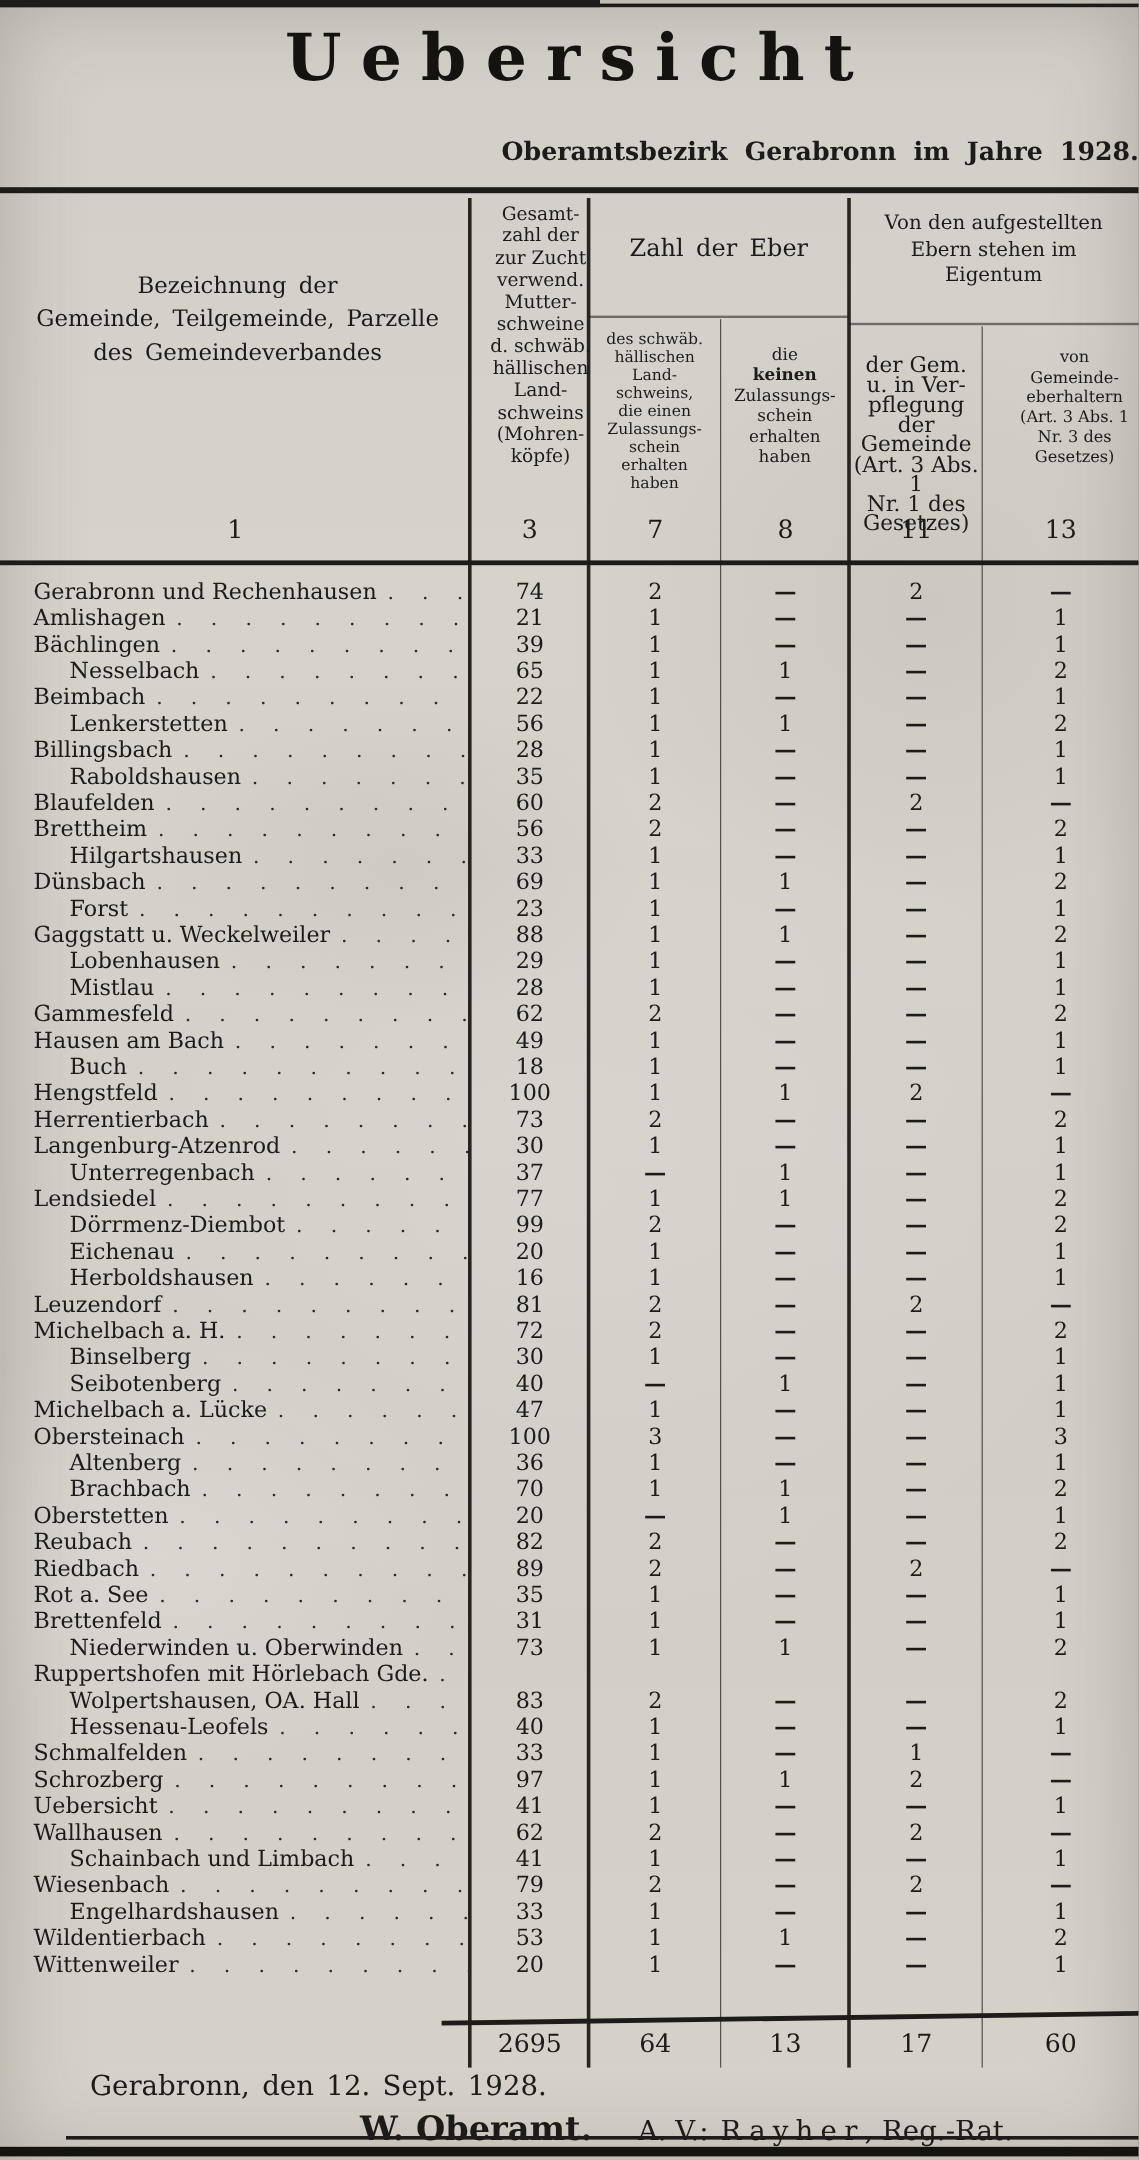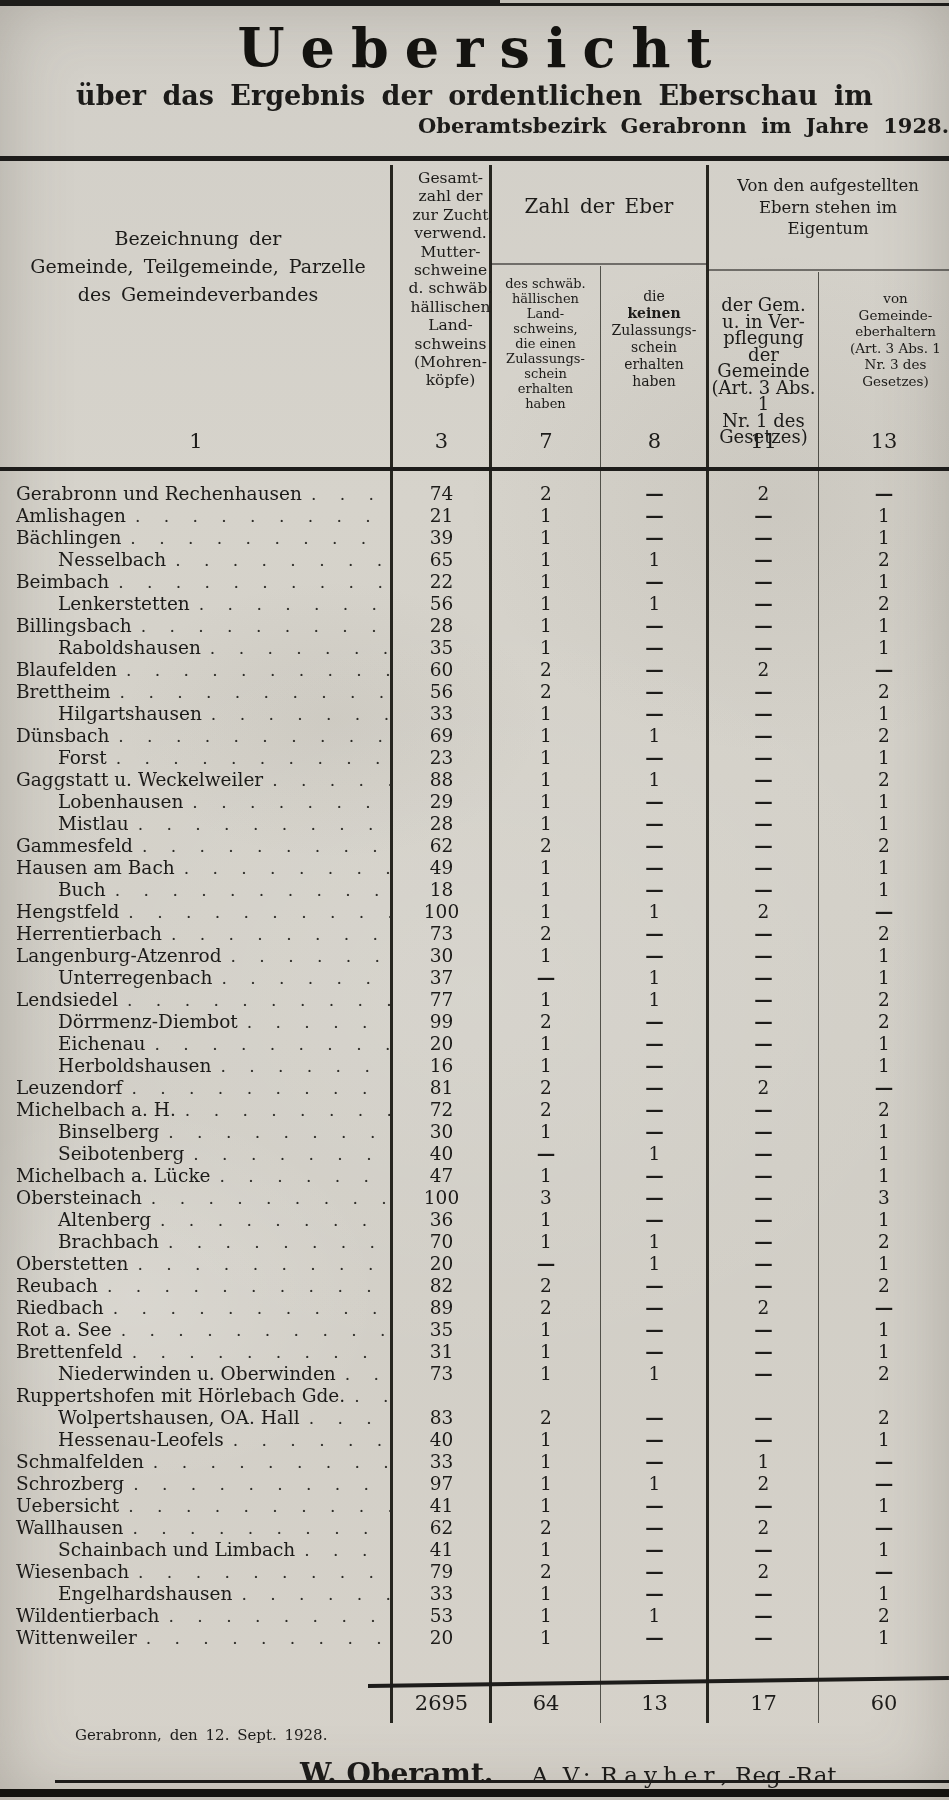--- a/index.html
+++ b/index.html
@@ -37,47 +37,46 @@
   .h-col11{left:709px;top:297px;width:109px;font-size:18px;line-height:16.5px;}
   .h-col13{left:820px;top:290px;width:127px;font-size:13.5px;line-height:16.5px;padding-left:12px;}
 
   .colnums{left:0;top:429px;width:949px;display:flex;font-size:21px;}
   .colnums span{display:block;text-align:center;}
   .w-name{width:392px;} .w-c3{width:99px;} .w-c7{width:110px;}
   .w-c8{width:107px;} .w-c11{width:111px;} .w-c13{width:130px;}
 
   .rows{left:0;top:482px;width:949px;}
   .row{display:flex;height:22px;align-items:center;font-size:18.5px;}
-  .row .name{width:392px;box-sizing:border-box;padding-left:16px;display:flex;
+  .row .name{width:392px;box-sizing:border-box;padding-left:28px;display:flex;
     align-items:baseline;overflow:hidden;white-space:nowrap;}
   .row.indent .name{padding-left:58px;}
   .row .leader{flex:1;overflow:hidden;white-space:nowrap;letter-spacing:9px;
     margin-left:9px;font-size:17px;color:#2b2a26;}
   .cell{text-align:center;font-size:18.5px;}
   .cell.dash{font-weight:bold;}
   .c3{width:99px;} .c7{width:110px;} .c8{width:107px;} .c11{width:111px;} .c13{width:130px;}
 
   .totals{left:0;top:1691px;width:949px;display:flex;font-size:21px;}
   .totals span{display:block;text-align:center;}
 
-  .date{left:75px;top:1726px;font-size:15px;word-spacing:3px;}
+  .date{left:75px;top:1726px;font-size:23px;word-spacing:3px;}
   .sig{left:300px;top:1757px;font-size:23px;display:flex;align-items:baseline;}
   .sig .b{font-weight:bold;font-size:28px;margin-right:38px;}
   .sig .nm{letter-spacing:6px;margin-left:10px;}
 </style>
 </head>
 <body>
 
 <div class="page">
 
   <div class="hr" style="left:0;top:3px;width:949px;height:3px;"></div>
   <div class="hr" style="left:0;top:0;width:500px;height:6px;"></div>
 
   <div class="abs title">Uebersicht</div>
-  <div class="abs sub1">über das Ergebnis der ordentlichen Eberschau im</div>
   <div class="abs sub2">Oberamtsbezirk Gerabronn im Jahre 1928.</div>
 
   <div class="hr" style="left:0;top:156px;width:949px;height:5px;"></div>
 
   <div class="vr thick" style="left:390px;top:165px;height:1558px;"></div>
   <div class="vr thick" style="left:489px;top:165px;height:1558px;"></div>
   <div class="vr thin" style="left:600px;top:266px;height:1457px;"></div>
   <div class="vr thick" style="left:706px;top:165px;height:1558px;"></div>
   <div class="vr thin" style="left:818px;top:272px;height:1451px;"></div>
 

